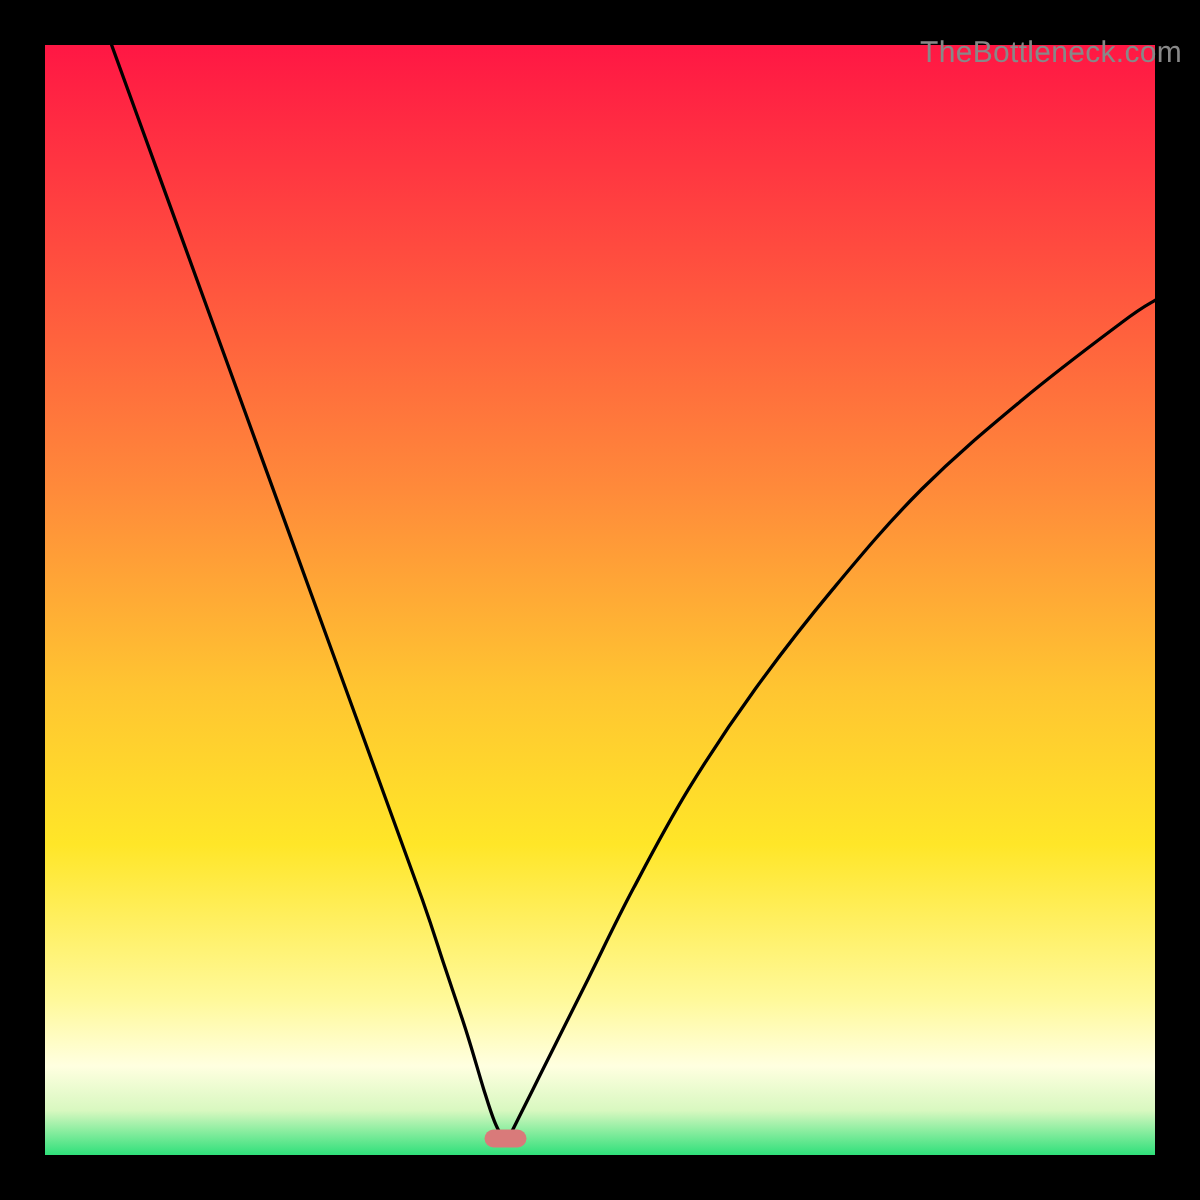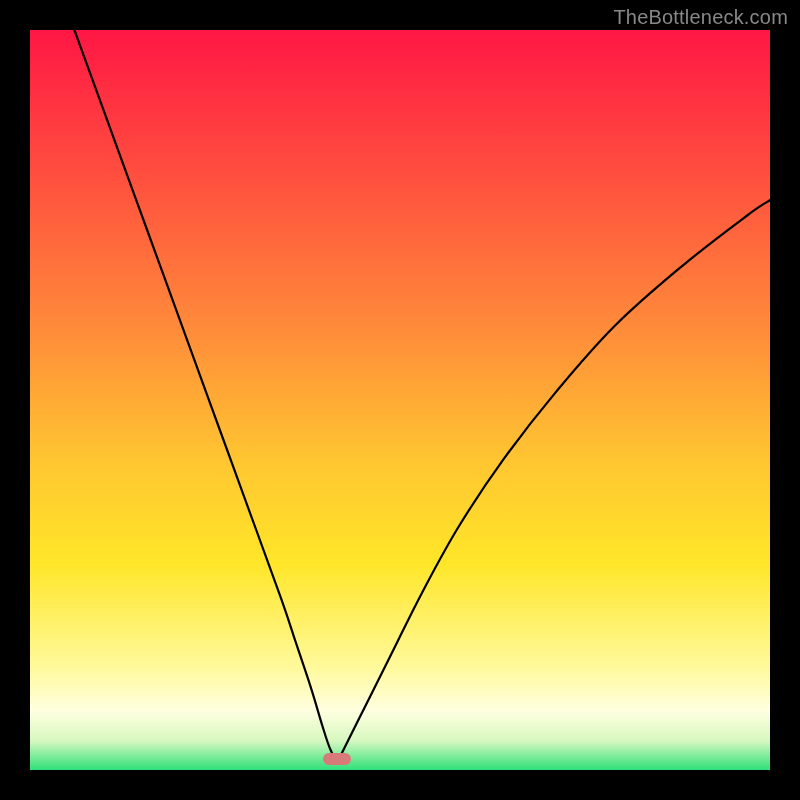--- a/index.html
+++ b/index.html
@@ -14,21 +14,21 @@
   .frame {
     position: absolute;
     top: 0;
     left: 0;
     width: 800px;
     height: 800px;
     background: #000;
   }
   .watermark {
     position: absolute;
-    top: 6px;
+    top: 24px;
     right: 12px;
     color: #888;
     font-size: 20px;
     font-weight: 500;
     letter-spacing: 0.2px;
     z-index: 5;
   }
   .plot-area {
     position: absolute;
     top: 30px;

